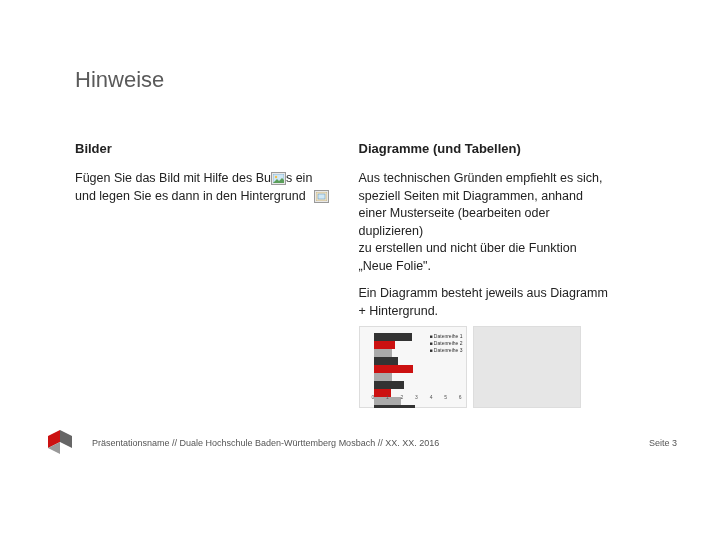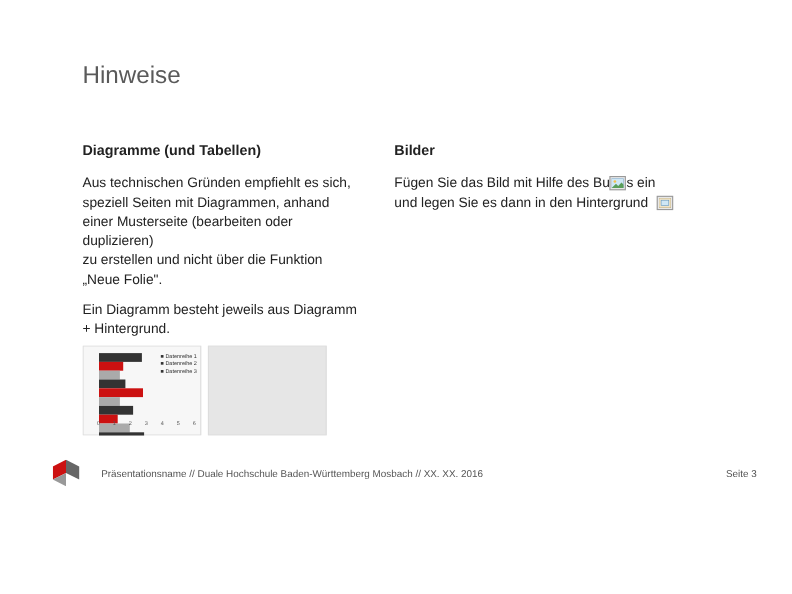--- a/index.html
+++ b/index.html
@@ -1,17 +1,17 @@
 <!DOCTYPE html>
 <html><head>
 <meta charset="utf-8">
 <style>
   * { box-sizing: border-box; margin: 0; padding: 0; }
   html, body { width: 720px; height: 540px; background: #fff; font-family: Arial, Helvetica, sans-serif; color: #333; }
-  .slide { position: relative; width: 720px; height: 466px; padding: 55px 108px 40px 75px; }
+  .slide { position: relative; width: 720px; height: 466px; padding: 55px 108px 40px 75px; margin-top: 12px; }
   .title { font-size: 22px; font-weight: 400; color: #5a5a5a; margin-bottom: 48px; }
   .cols { display: flex; gap: 30px; }
   .col { flex: 1; }
   .subhead { font-size: 13px; font-weight: bold; color: #222; margin-bottom: 14px; }
   .body { font-size: 12.5px; line-height: 1.4; color: #222; }
   .body p { margin-bottom: 10px; }
   .chart-wrap { margin-top: 6px; display: flex; gap: 6px; overflow: hidden; max-height: 82px; }
   .chart, .chart-bg { background: #f7f7f7; border: 1px solid #ddd; width: 108px; height: 82px; position: relative; }
   .chart-bg { background: #e6e6e6; }
   .bars { position: absolute; left: 14px; right: 6px; top: 6px; bottom: 20px; display: flex; flex-direction: column; justify-content: space-around; }
@@ -19,30 +19,49 @@
   .b { height: 8px; }
   .b-dark { background: #333; }
   .b-red { background: #c11; }
   .b-grey { background: #aaa; }
   .legend { position: absolute; right: 3px; top: 6px; font-size: 5px; line-height: 1.4; color: #333; }
   .legend div::before { content:"■ "; }
   .axis { position: absolute; left: 12px; right: 4px; bottom: 6px; font-size: 5px; color: #555; display: flex; justify-content: space-between; }
   .clipper { overflow: hidden; max-height: 35px; }
   .inline-icon { display: inline-block; width: 15px; height: 13px; background: #e8e8e8; border: 1px solid #999; vertical-align: middle; position: relative; }
   .inline-icon svg { position: absolute; top: 1px; left: 1px; }
-  .footer { position: absolute; left: 92px; right: 32px; bottom: 30px; font-size: 9px; color: #555; display: flex; justify-content: space-between; }
+  .footer { position: absolute; left: 92px; right: 43px; bottom: 30px; font-size: 9px; color: #555; display: flex; justify-content: space-between; }
   .logo { position: absolute; left: 48px; bottom: 24px; width: 26px; height: 24px; }
 </style>
 </head>
 <body>
 
 <div class="slide">
   <h1 class="title">Hinweise</h1>
 
   <div class="cols">
+    <div class="col">
+      <div class="subhead">Bilder</div>
+      <div class="body">
+        <p>
+          <span>Fügen Sie das Bild mit Hilfe des Bu</span><span class="inline-icon"><svg width="11" height="9">
+                <rect x="0" y="0" width="11" height="9" fill="#cfe7f5" stroke="#5a8fba" stroke-width="0.5"></rect>
+                <circle cx="3" cy="3" r="1.2" fill="#f5c04a"></circle>
+                <polyline points="0,9 4,5 6,7 9,4 11,6 11,9" fill="#5a9e5a"></polyline>
+              </svg></span><span>s ein und legen Sie es dann in den Hintergrund</span>
+          <span style="float:right; margin-top:2px;" class="inline-icon">
+              <svg width="11" height="9">
+                <rect x="0" y="0" width="11" height="9" fill="#f0e4c8" stroke="#a89660" stroke-width="0.5"></rect>
+                <rect x="2" y="2" width="7" height="5" fill="#cfe7f5" stroke="#5a8fba" stroke-width="0.5"></rect>
+              </svg>
+            </span>
+        </p>
+      </div>
+    </div>
+
     <div class="col">
       <div class="subhead">Diagramme (und Tabellen)</div>
       <div class="body">
         <p style="white-space: pre-line;">Aus technischen Gründen empfiehlt es sich, speziell Seiten mit Diagrammen, anhand einer Musterseite (bearbeiten oder duplizieren)
 zu erstellen und nicht über die Funktion „Neue Folie".</p>
         <div class="clipper">
           <p>Ein Diagramm besteht jeweils aus Diagramm + Hintergrund.</p>
         </div>
         <div class="chart-wrap">
           <div class="chart">
@@ -91,39 +110,20 @@
                 <span>3</span>
                 <span>4</span>
                 <span>5</span>
                 <span>6</span>
             </div>
           </div>
           <div class="chart-bg"></div>
         </div>
       </div>
     </div>
-
-    <div class="col">
-      <div class="subhead">Bilder</div>
-      <div class="body">
-        <p>
-          <span>Fügen Sie das Bild mit Hilfe des Bu</span><span class="inline-icon"><svg width="11" height="9">
-                <rect x="0" y="0" width="11" height="9" fill="#cfe7f5" stroke="#5a8fba" stroke-width="0.5"></rect>
-                <circle cx="3" cy="3" r="1.2" fill="#f5c04a"></circle>
-                <polyline points="0,9 4,5 6,7 9,4 11,6 11,9" fill="#5a9e5a"></polyline>
-              </svg></span><span>s ein und legen Sie es dann in den Hintergrund</span>
-          <span style="float:right; margin-top:2px;" class="inline-icon">
-              <svg width="11" height="9">
-                <rect x="0" y="0" width="11" height="9" fill="#f0e4c8" stroke="#a89660" stroke-width="0.5"></rect>
-                <rect x="2" y="2" width="7" height="5" fill="#cfe7f5" stroke="#5a8fba" stroke-width="0.5"></rect>
-              </svg>
-            </span>
-        </p>
-      </div>
-    </div>
   </div>
 
   <div class="logo">
     <svg width="26" height="24">
       <polygon points="0,6 12,0 12,12 0,18" fill="#c11"></polygon>
       <polygon points="12,0 24,6 24,18 12,12" fill="#666"></polygon>
       <polygon points="0,18 12,12 12,24" fill="#999"></polygon>
     </svg>
   </div>
 

